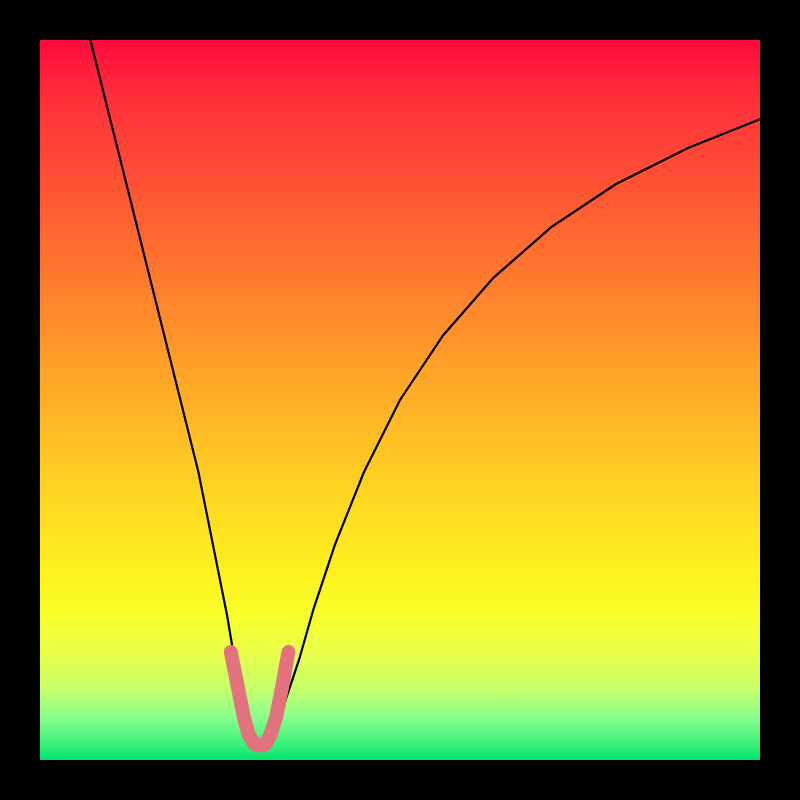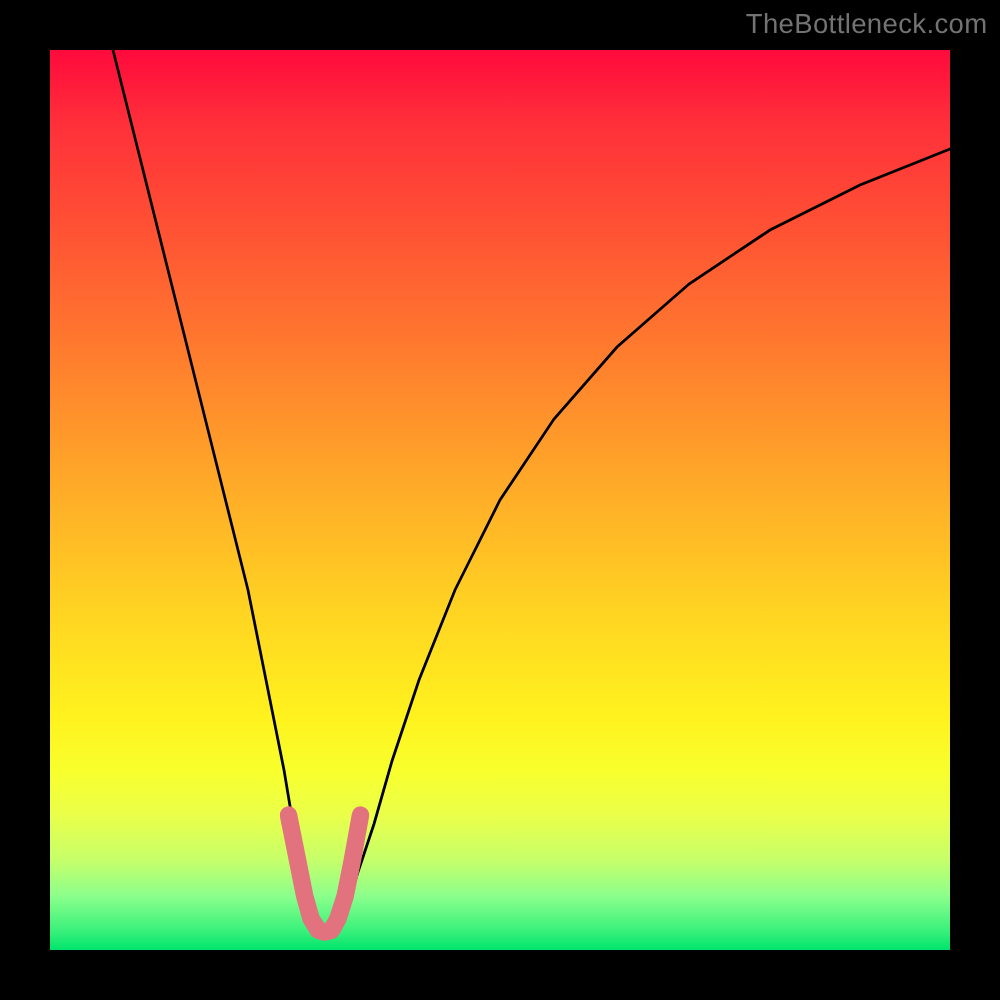--- a/index.html
+++ b/index.html
@@ -59,21 +59,20 @@
     width: 720px;
     height: 720px;
     overflow: visible;
   }
 </style>
 </head>
 <body>
 
 <div class="frame">
 
-  <div class="watermark">TheBottleneck.com</div>
 
   <div class="plot-area">
     <svg class="curve-layer" viewBox="0 0 720 720">
       <path id="main-curve" fill="none" stroke="#000000" stroke-width="2.2" stroke-linecap="round" d="M50.40 0.00 L72.00 86.40 L93.60 172.80 L115.20 259.20 L136.80 345.60 L158.40 432.00 L172.80 504.00 L187.20 576.00 L194.40 619.20 L201.60 655.20 L208.80 684.00 L216.00 698.40 L223.20 705.60 L230.40 698.40 L237.60 684.00 L244.80 662.40 L259.20 619.20 L273.60 568.80 L295.20 504.00 L324.00 432.00 L360.00 360.00 L403.20 295.20 L453.60 237.60 L511.20 187.20 L576.00 144.00 L648.00 108.00 L720.00 79.20"></path>
       <path id="highlight-curve" fill="none" stroke="#e2737e" stroke-width="14" stroke-linecap="round" stroke-linejoin="round" d="M190.80 612.00 L198.00 648.00 L203.76 676.80 L208.80 694.80 L214.56 704.16 L219.60 705.60 L225.36 704.16 L230.40 694.80 L236.16 676.80 L241.92 648.00 L248.40 612.00"></path>
     </svg>
   </div>
 
 </div>
 

